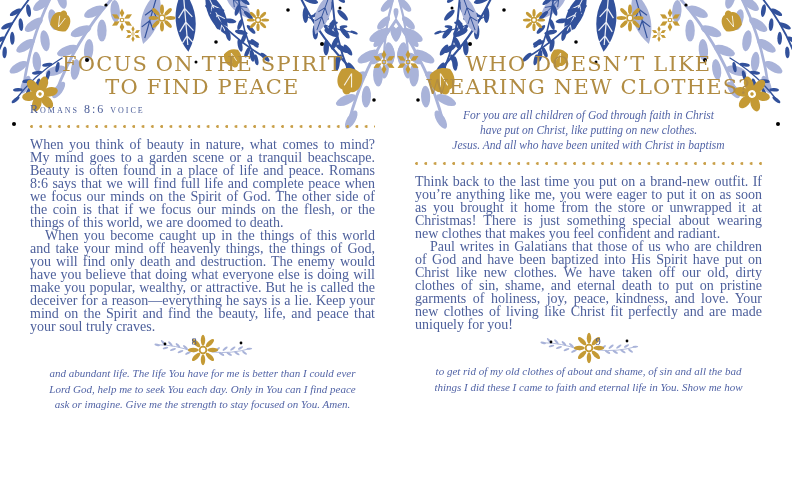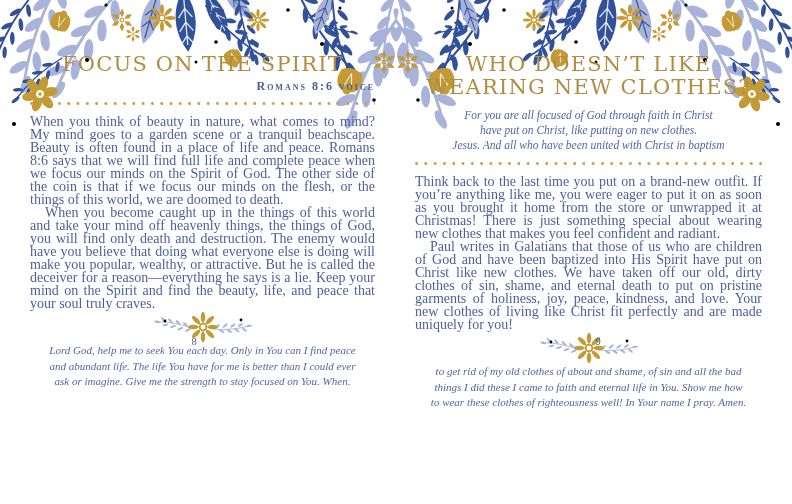--- a/index.html
+++ b/index.html
@@ -25,25 +25,24 @@
     font-size: 21px; line-height: 23px; letter-spacing: 1.2px;
     color: var(--title_gold, #B18C43);
   }
 
   .verse { margin-top: 9px; text-align: center; }
   .verse-line {
     font-style: italic; font-size: 11.5px; line-height: 15px;
     color: var(--italic_blue, #5264A6); white-space: nowrap;
   }
   .verse-reference {
-    margin-top: 3px; text-align: right;
+    margin-top: 3px; text-align: left;
     font-variant: small-caps; letter-spacing: 2px;
     font-size: 12px; line-height: 14px;
     color: var(--reference_blue, #4A5C97);
-    font-weight: bold;
   }
 
   .dotted {
     margin-top: 9px; height: 3px; width: 100%;
     background-image: radial-gradient(circle at 1.5px 1.5px, var(--dot_gold, #C9A04A) 1.25px, transparent 1.55px);
     background-size: 9.3px 3px; background-repeat: repeat-x;
   }
 
   .body-text { margin-top: 10px; }
   .body-para {
@@ -223,69 +222,69 @@
 
   <section class="page page--left">
     <div class="decor">
       <svg viewBox="0 0 396 160" xmlns="http://www.w3.org/2000/svg">
           <use href="#garland"></use>
         </svg>
     </div>
     <div class="content">
       <h1 class="title">
         <div>FOCUS ON THE SPIRIT</div>
+        <div>TO FIND PEACE</div>
       </h1>
       <div class="verse-reference">Romans 8:6 voice</div>
       <div class="dotted"></div>
       <div class="body-text">
           <div class="body-para">When you think of beauty in nature, what comes to mind? My mind goes to a garden scene or a tranquil beachscape. Beauty is often found in a place of life and peace. Romans 8:6 says that we will find full life and complete peace when we focus our minds on the Spirit of God. The other side of the coin is that if we focus our minds on the flesh, or the things of this world, we are doomed to death.</div>
           <div class="body-para">When you become caught up in the things of this world and take your mind off heavenly things, the things of God, you will find only death and destruction. The enemy would have you believe that doing what everyone else is doing will make you popular, wealthy, or attractive. But he is called the deceiver for a reason—everything he says is a lie. Keep your mind on the Spirit and find the beauty, life, and peace that your soul truly craves.</div>
         </div>
       <div class="ornament">
         <svg viewBox="0 0 90 26" xmlns="http://www.w3.org/2000/svg">
             <use href="#ornament-group"></use>
           </svg>
       </div>
       <div class="prayer">
+          <div class="prayer-line">and abundant life. The life You have for me is better than I could ever</div>
           <div class="prayer-line">Lord God, help me to seek You each day. Only in You can I find peace</div>
-          <div class="prayer-line">and abundant life. The life You have for me is better than I could ever</div>
-          <div class="prayer-line">ask or imagine. Give me the strength to stay focused on You. When.</div>
+          <div class="prayer-line">ask or imagine. Give me the strength to stay focused on You. Amen.</div>
         </div>
     </div>
     <div class="page-number">8</div>
   </section>
 
   <section class="page page--right">
     <div class="decor">
       <svg viewBox="0 0 396 160" xmlns="http://www.w3.org/2000/svg">
           <use href="#garland"></use>
         </svg>
     </div>
     <div class="content">
       <h1 class="title">
         <div>WHO DOESN’T LIKE</div>
         <div>WEARING NEW CLOTHES?</div>
       </h1>
       <div class="verse">
-          <div class="verse-line">For you are all focused of God through faith in Christ</div>
+          <div class="verse-line">For you are all children of God through faith in Christ</div>
           <div class="verse-line">have put on Christ, like putting on new clothes.</div>
           <div class="verse-line">Jesus. And all who have been united with Christ in baptism</div>
         </div>
       <div class="dotted"></div>
       <div class="body-text">
           <div class="body-para">Think back to the last time you put on a brand-new outfit. If you’re anything like me, you were eager to put it on as soon as you brought it home from the store or unwrapped it at Christmas! There is just something special about wearing new clothes that makes you feel confident and radiant.</div>
           <div class="body-para">Paul writes in Galatians that those of us who are children of God and have been baptized into His Spirit have put on Christ like new clothes. We have taken off our old, dirty clothes of sin, shame, and eternal death to put on pristine garments of holiness, joy, peace, kindness, and love. Your new clothes of living like Christ fit perfectly and are made uniquely for you!</div>
         </div>
       <div class="ornament">
         <svg viewBox="0 0 90 26" xmlns="http://www.w3.org/2000/svg">
             <use href="#ornament-group"></use>
           </svg>
       </div>
       <div class="prayer">
           <div class="prayer-line">to get rid of my old clothes of about and shame, of sin and all the bad</div>
           <div class="prayer-line">things I did these I came to faith and eternal life in You. Show me how</div>
-          <div class="prayer-line">to wear these clothes of righteousness well! In Your name I pray. Amen.</div>
         </div>
     </div>
     <div class="page-number">9</div>
   </section>
 
 </div>
 
 </body></html>

